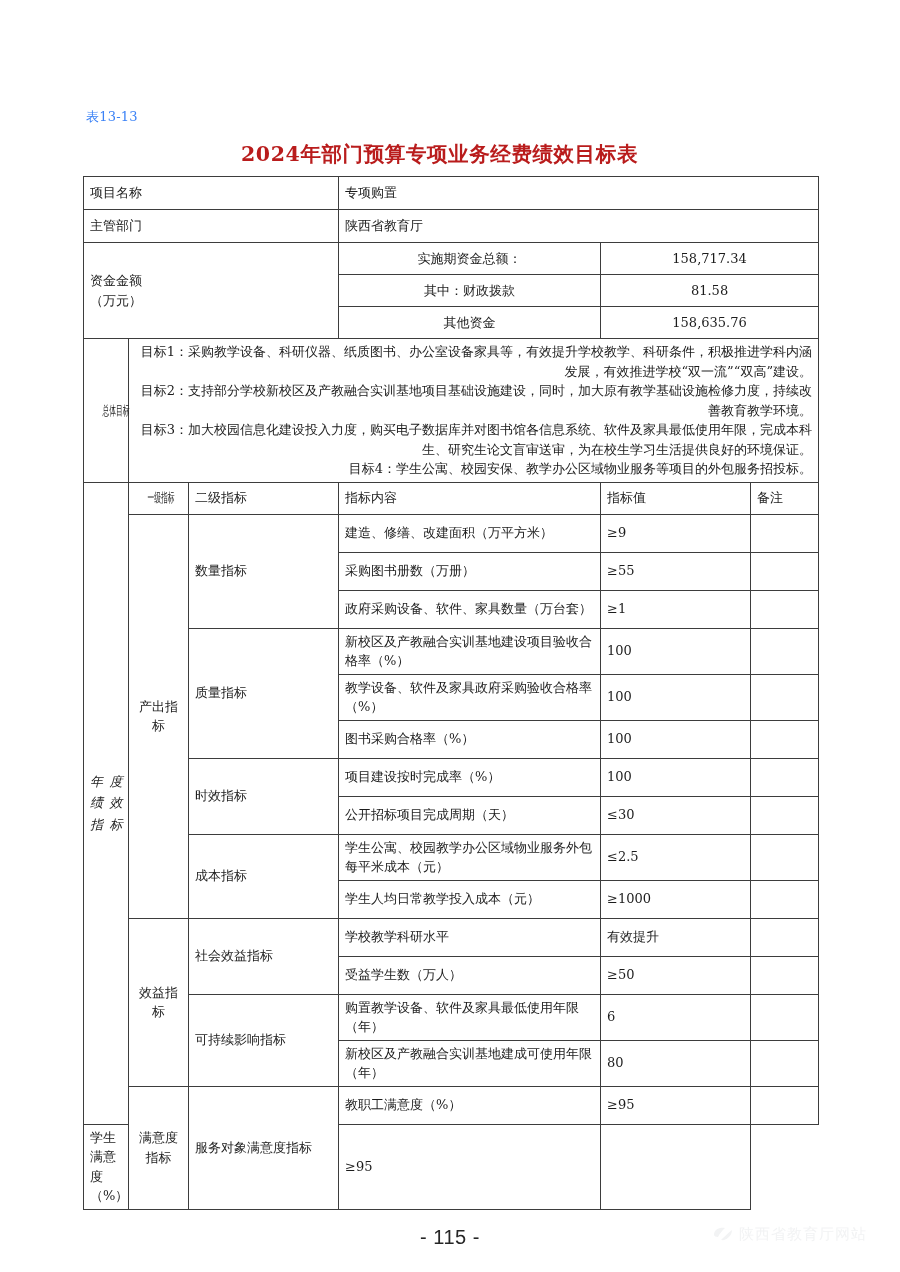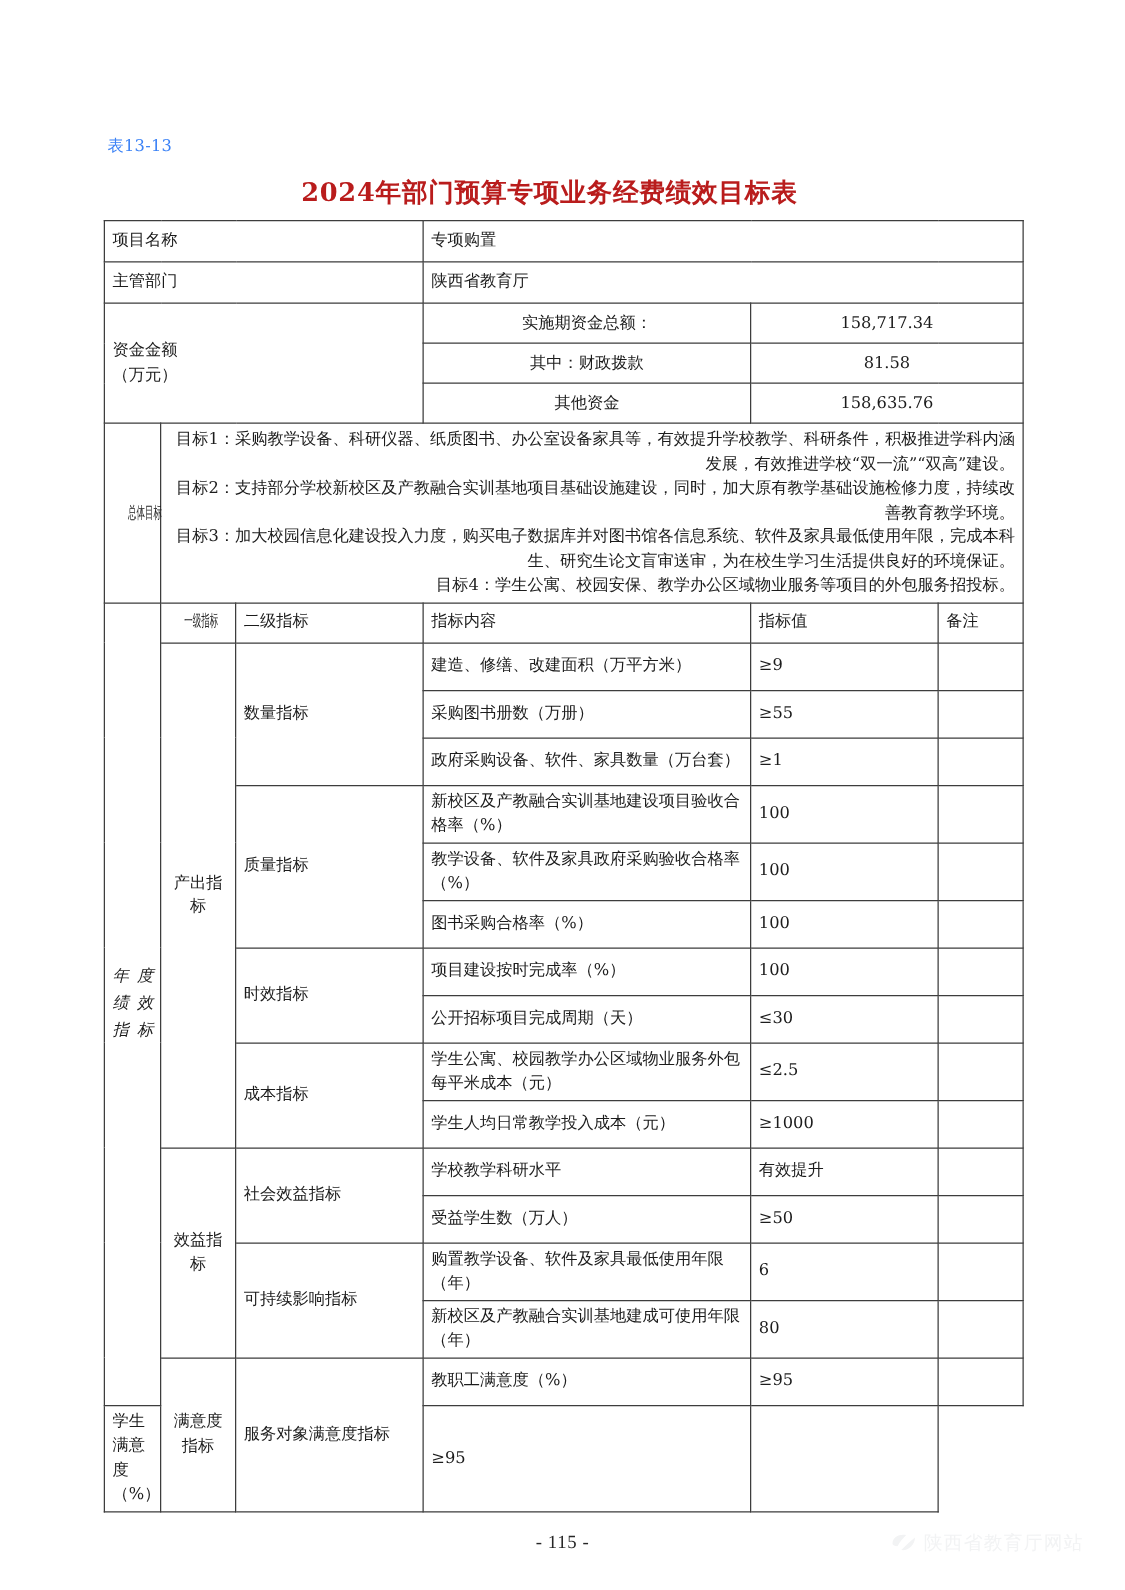--- a/index.html
+++ b/index.html
@@ -110,22 +110,22 @@
 
   .money-label { text-align: center; }
   .money-val { text-align: center; }
 
   .page-num {
     position: absolute;
     left: 0;
     top: 1226px;
     width: 900px;
     text-align: center;
-    font-size: 15px;
-    font-family: Liberation Serif, serif;
+    font-size: 20px;
+    font-family: Liberation Sans, sans-serif;
     color: #262626;
     letter-spacing: 0.5px;
   }
 
   .watermark {
     position: absolute;
     left: 712px;
     top: 1224px;
     display: flex;
     align-items: center;

